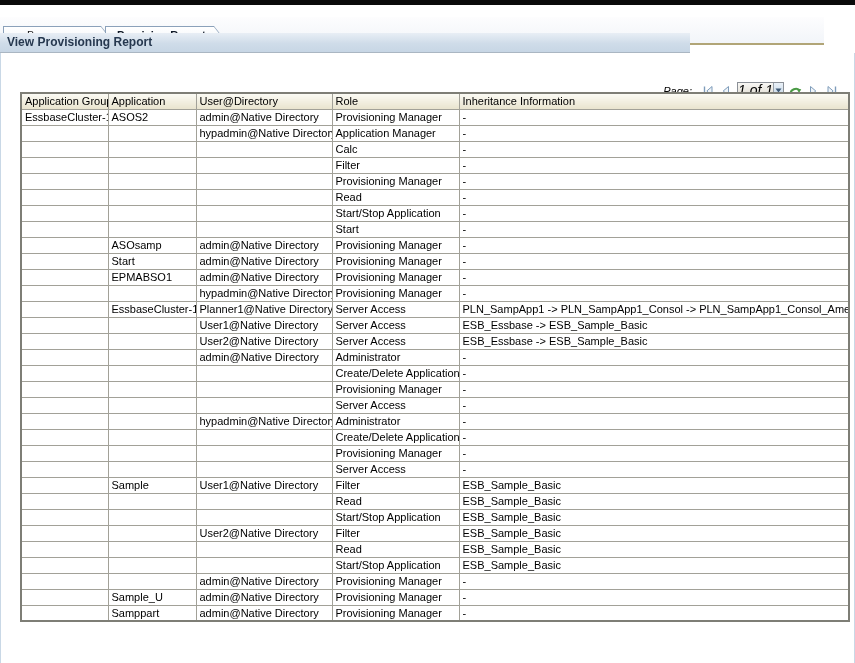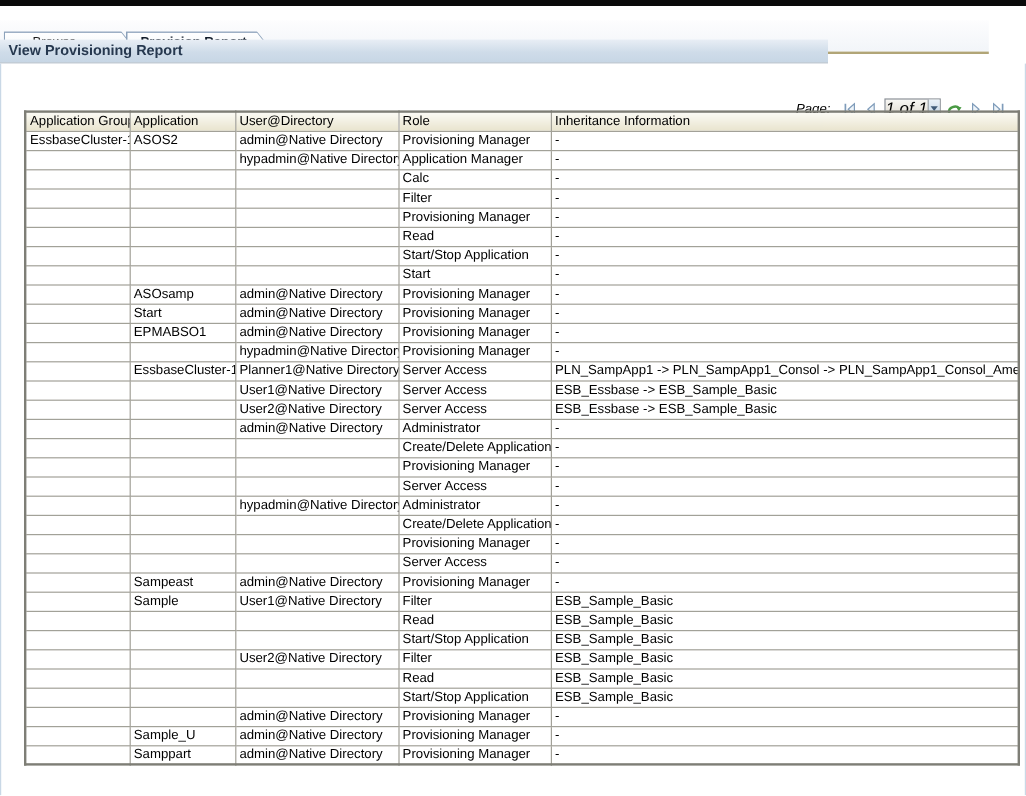--- a/index.html
+++ b/index.html
@@ -342,27 +342,20 @@
         </tr>
         <tr>
           <td></td>
           <td></td>
           <td></td>
           <td>Server Access</td>
           <td>-</td>
         </tr>
         <tr>
           <td></td>
-          <td>Sampeast</td>
-          <td>admin@Native Directory</td>
-          <td>Provisioning Manager</td>
-          <td>-</td>
-        </tr>
-        <tr>
-          <td></td>
           <td>Sample</td>
           <td>User1@Native Directory</td>
           <td>Filter</td>
           <td>ESB_Sample_Basic</td>
         </tr>
         <tr>
           <td></td>
           <td></td>
           <td></td>
           <td>Read</td>

